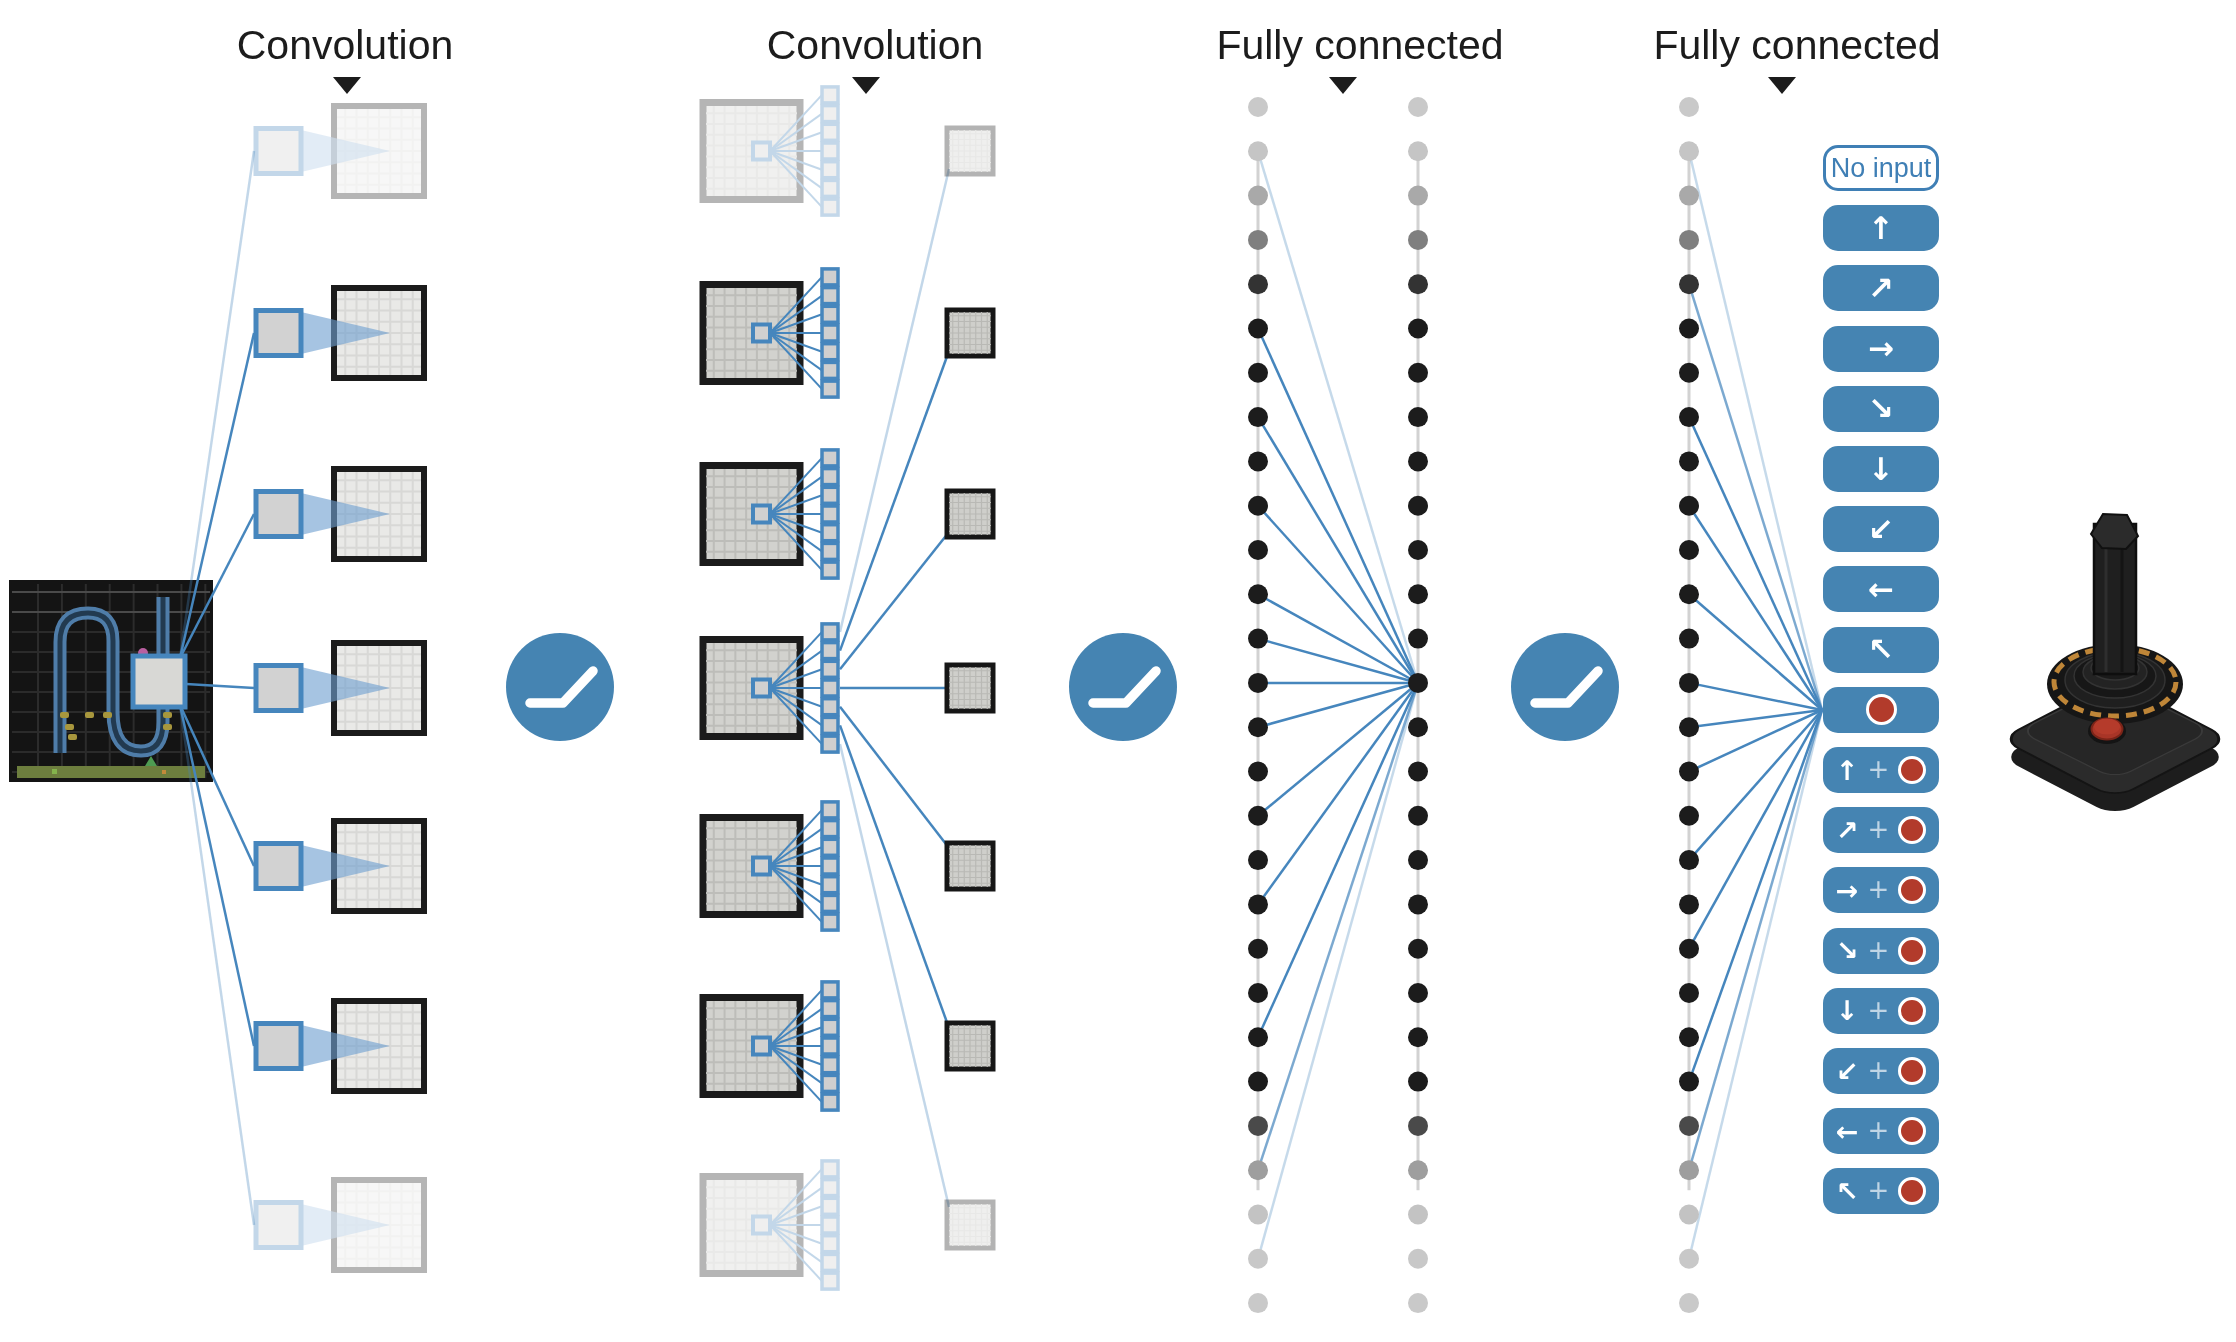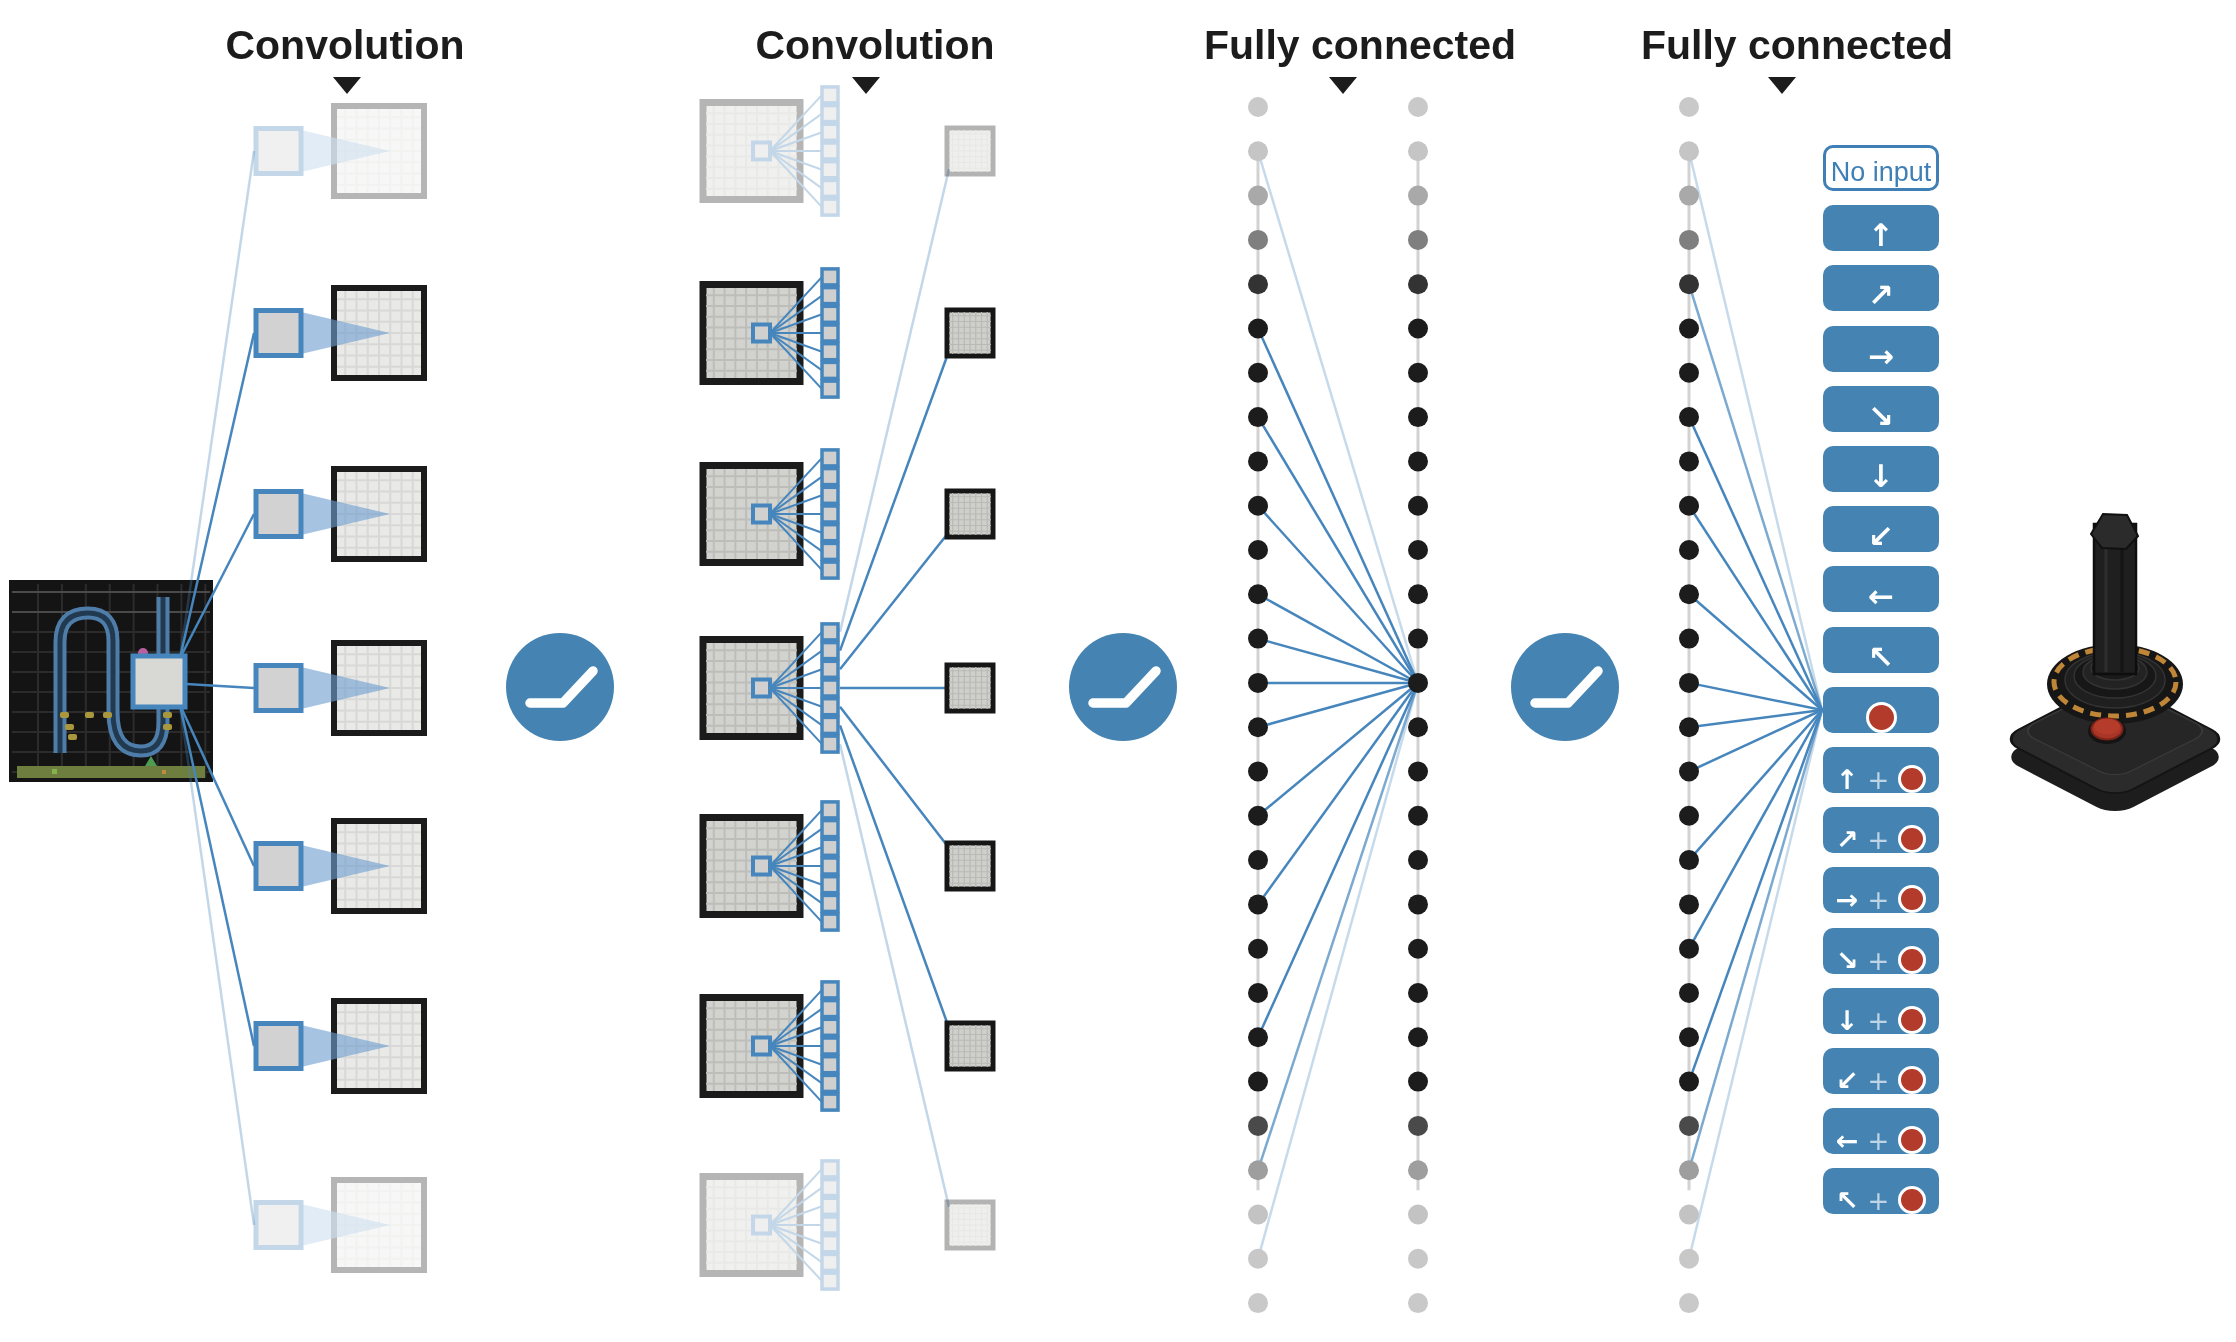--- a/index.html
+++ b/index.html
@@ -1,26 +1,26 @@
 <!DOCTYPE html>
 <html><head>
 <meta charset="utf-8">
 <style>
   html,body{margin:0;padding:0;background:#fff;}
   body{width:2236px;height:1342px;position:relative;overflow:hidden;
        font-family:"Liberation Sans",sans-serif;}
   #stage{position:absolute;inset:0;}
   svg#diagram{position:absolute;left:0;top:0;}
   .layer-label{position:absolute;top:22px;transform:translateX(-50%);
-       font-size:41px;font-weight:700;color:#1c1c1c;white-space:nowrap;}
+       font-size:41px;font-weight:400;color:#1c1c1c;white-space:nowrap;}
   .marker{position:absolute;top:77px;width:0;height:0;
        border-left:14px solid transparent;border-right:14px solid transparent;
        border-top:17px solid #1c1c1c;}
   .action-btn{position:absolute;left:1823px;width:116px;height:46px;
-       border-radius:10px;background:#4584b2;display:flex;align-items:flex-end;
+       border-radius:15px;background:#4584b2;display:flex;align-items:center;
        justify-content:center;gap:9px;box-sizing:border-box;}
   .action-btn.no-input{background:#fff;border:3px solid #3f7fb5;color:#3f7fb5;
        font-size:27px;font-weight:500;}
   .arrow{font-family:"DejaVu Sans",sans-serif;font-weight:bold;color:#fff;
        font-size:31px;line-height:1;}
   .combo .arrow{font-size:27px;}
   .plus{color:rgba(255,255,255,.66);font-size:26px;line-height:1;margin-top:-2px;
        font-family:"DejaVu Sans",sans-serif;}
   .fire-dot{width:31px;height:31px;border-radius:50%;background:#b23b2b;
        border:3px solid #fff;box-sizing:border-box;}

